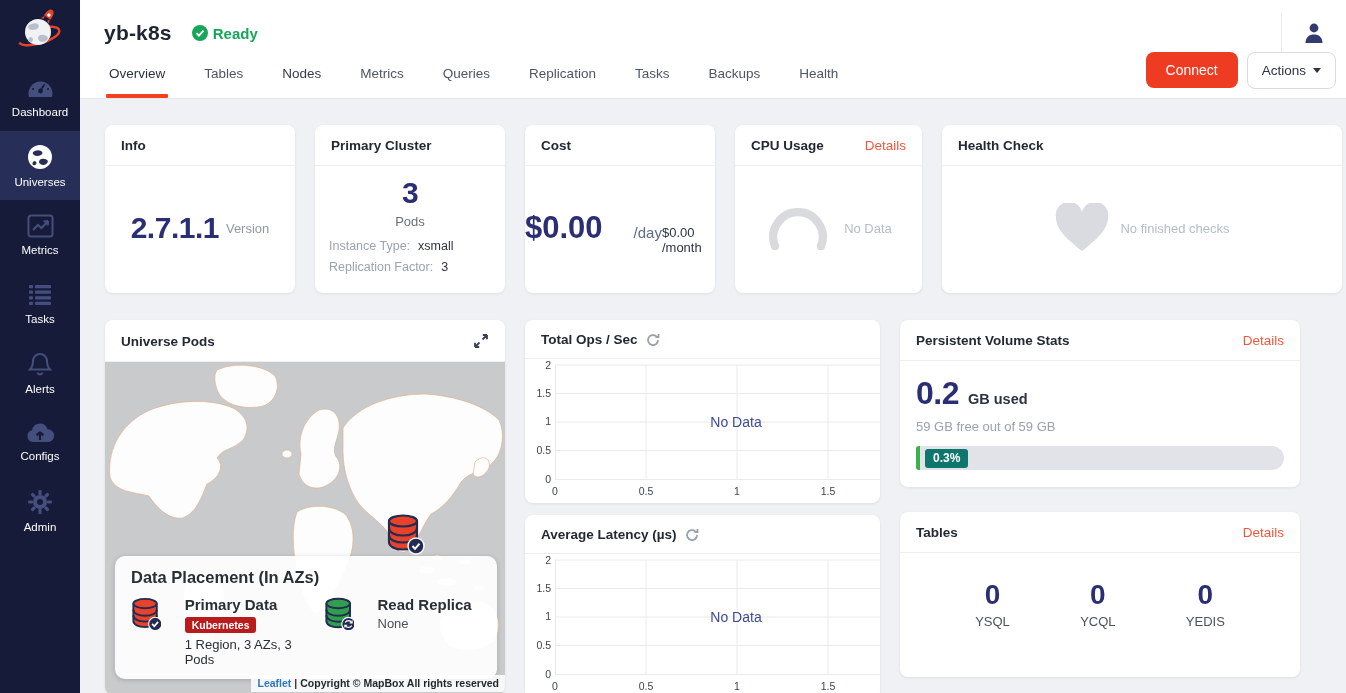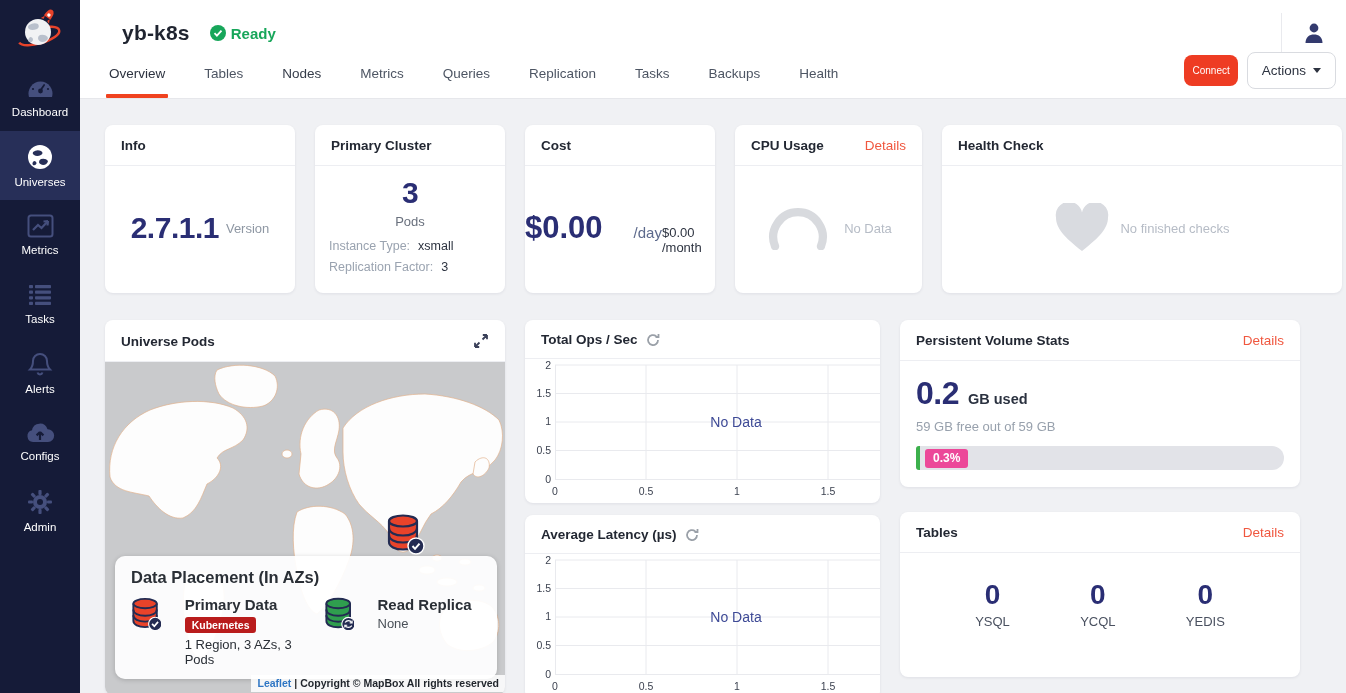--- a/index.html
+++ b/index.html
@@ -12,35 +12,35 @@
   .logo { height:62px; display:flex; align-items:center; justify-content:center; cursor:pointer; }
   .nav-item { height:69px; display:flex; flex-direction:column; align-items:center; justify-content:center;
     gap:6px; cursor:pointer; }
   .nav-item.active { background:#272f58; }
   .nav-label { color:#ffffff; font-size:11.5px; }
 
   
   .main { flex:1; display:flex; flex-direction:column; min-width:0; }
 
   .header { background:#fff; border-bottom:1px solid #e6e7eb; position:relative; }
-  .title-row { display:flex; align-items:center; padding:15px 20px 0 42px; height:51px; }
+  .title-row { display:flex; align-items:center; padding:15px 20px 0 24px; height:51px; }
   .page-title { font-size:21px; font-weight:bold; color:#1f2430; letter-spacing:.2px; }
   .ready-badge { display:flex; align-items:center; gap:5px; margin-left:20px; color:#17a65a;
     font-size:15px; font-weight:bold; }
   .user-box { margin-left:auto; border-left:1px solid #e9eaee; padding-left:20px; height:40px;
     display:flex; align-items:center; cursor:pointer; }
   .tab-row { display:flex; align-items:center; padding:0 10px 0 28px; }
   .tabs { display:flex; gap:37px; }
   .tab { font-size:13.5px; color:#4d5563; padding:15px 1px 17px; position:relative; cursor:pointer; white-space:nowrap; }
   .tab.active { color:#2d3340; }
   .tab.active::after { content:""; position:absolute; left:-2px; right:-2px; bottom:0; height:4px;
     background:#f0421f; border-radius:1px; }
   .btn-group { margin-left:auto; display:flex; gap:9px; padding-bottom:9px; align-items:center; }
-  .btn-connect { background:#ee3c23; color:#fff; border:none; border-radius:8px; padding:10px 8px;
-    font-size:10px; font-family:inherit; cursor:pointer; }
+  .btn-connect { background:#ee3c23; color:#fff; border:none; border-radius:8px; padding:10px 20px;
+    font-size:14px; font-family:inherit; cursor:pointer; }
   .btn-actions { background:#fff; color:#2d3340; border:1px solid #d9dbe0; border-radius:8px;
     padding:10px 14px; font-size:13.5px; font-family:inherit; cursor:pointer; display:flex; align-items:center; gap:7px; }
   .caret { width:0; height:0; border-left:4px solid transparent; border-right:4px solid transparent;
     border-top:5px solid #2d3340; display:inline-block; }
 
   
   .content { flex:1; padding:26px 0 0 25px; }
   .row { display:flex; gap:20px; align-items:flex-start; }
   .row2 { margin-top:27px; }
   .card { background:#fff; border-radius:8px; box-shadow:0 1px 3px rgba(23,30,60,.08); overflow:hidden; }
@@ -107,21 +107,21 @@
   
   .c-pv { width:400px; height:167px; }
   .pv-body { padding:14px 16px 0; }
   .pv-line1 { display:flex; align-items:baseline; gap:9px; }
   .pv-value { font-size:32px; font-weight:bold; color:#2a2e74; letter-spacing:-.5px; }
   .pv-unit { font-size:14.5px; font-weight:bold; color:#2b3240; }
   .pv-free { font-size:13px; color:#98a1ad; margin-top:7px; }
   .pv-bar { margin-top:12px; height:24px; background:#e2e3e8; border-radius:3px 12px 12px 3px;
     position:relative; display:flex; align-items:center; }
   .pv-fill { position:absolute; left:0; top:0; bottom:0; width:4px; background:#3cb04c; border-radius:3px 0 0 3px; }
-  .pv-chip { margin-left:9px; background:#ec4899; color:#fff; font-size:12px; font-weight:bold;
+  .pv-chip { margin-left:9px; background:#0f766e; color:#fff; font-size:12px; font-weight:bold;
     padding:2px 8px 3px; border-radius:3px; }
   .c-tables { width:400px; height:165px; margin-top:25px; }
   .tables-body { display:flex; justify-content:space-around; align-items:center; padding:26px 40px 0; }
   .tcount { display:flex; flex-direction:column; align-items:center; gap:3px; }
   .tcount .n { font-size:28px; font-weight:bold; color:#2a2e74; }
   .tcount .l { font-size:13px; color:#4a5160; }
 
   .col-stack { display:flex; flex-direction:column; }
 </style>
 </head>

